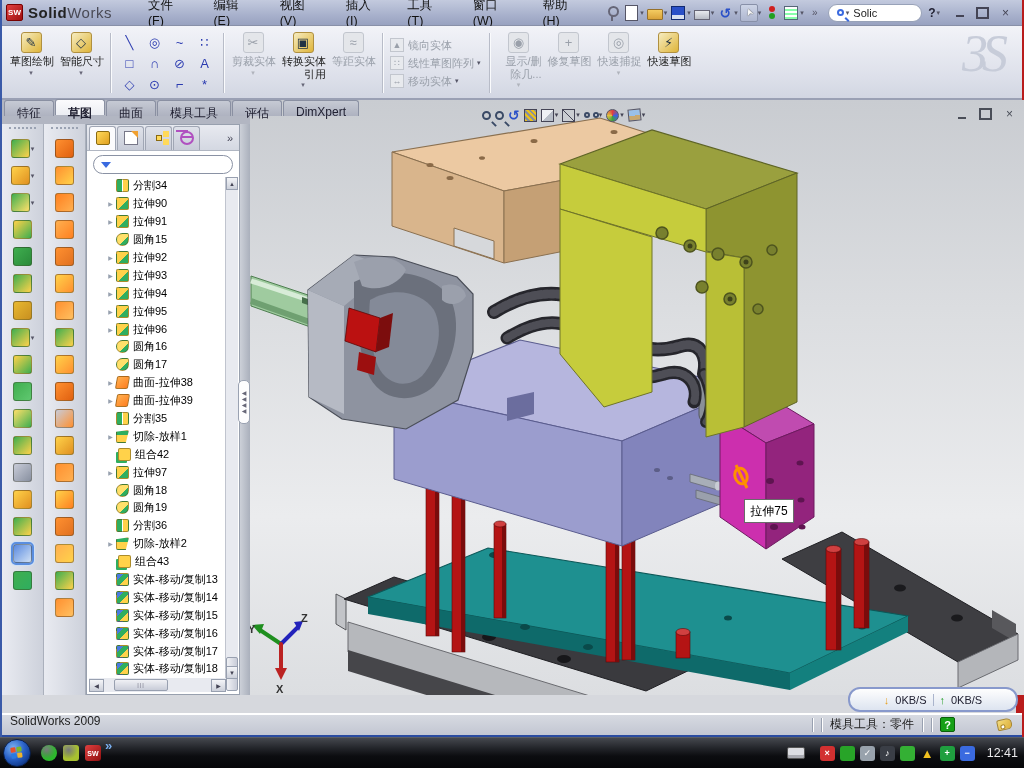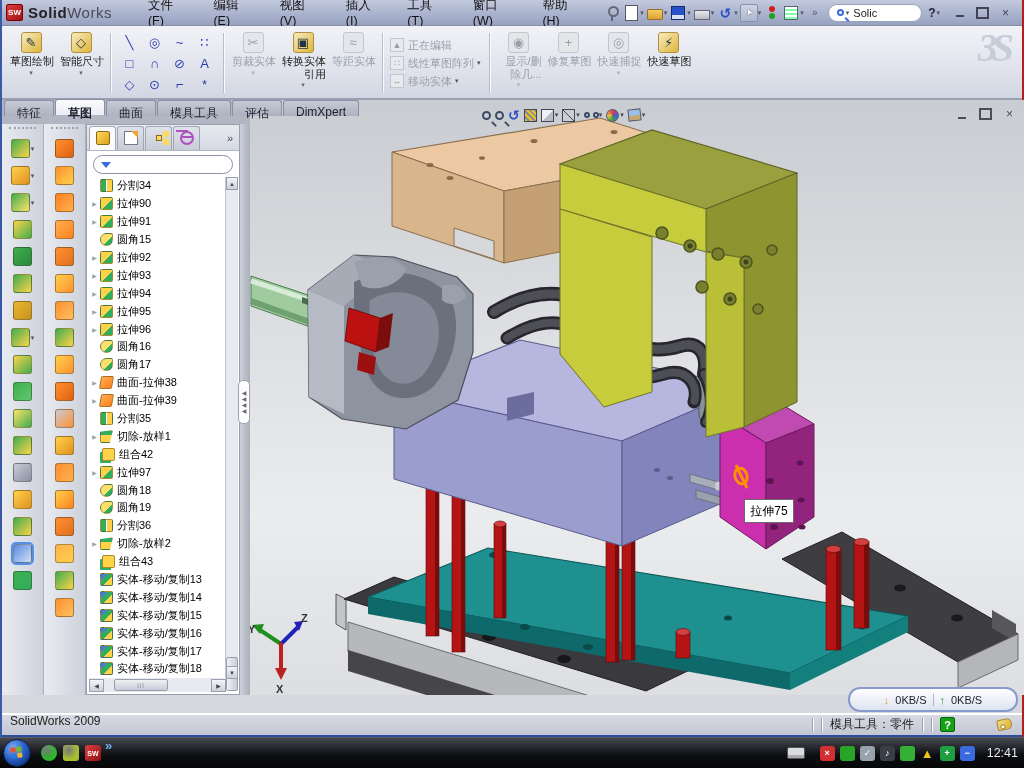--- a/index.html
+++ b/index.html
@@ -1,17 +1,17 @@
 <!DOCTYPE html>
 <html><head>
 <meta charset="utf-8">
 <style>
 *{margin:0;padding:0;box-sizing:border-box}
 html,body{width:1024px;height:768px;overflow:hidden;font-family:"Liberation Sans","DejaVu Sans",sans-serif;font-size:12px}
-#app{position:absolute;inset:0;background:#d6d8dd;border-left:2px solid #3a5aa8;border-right:2px solid #b91c1c}
+#app{position:absolute;inset:0;background:#d6d8dd;border-left:2px solid #3a5aa8;border-right:8px solid #b91c1c}
 
 
 #titlebar{position:absolute;left:0;top:0;width:1020px;height:26px;background:linear-gradient(#c3cade,#a8b1cc 60%,#98a2c0);display:flex;align-items:center;border-bottom:1px solid #8890a8}
 #brand{display:flex;align-items:center;gap:5px;padding:0 10px 0 4px}
 .swcube{width:17px;height:17px;background:linear-gradient(135deg,#e04040,#a01010);color:#fff;font-size:8px;font-weight:bold;display:flex;align-items:center;justify-content:center;border-radius:2px;border:1px solid #700}
 #brand-text{font-size:15px;color:#222;letter-spacing:.5px}
 #brand-text b{font-weight:bold}
 #brand-text span{color:#4a4a55}
 #menubar{display:flex;gap:2px;margin-left:14px}
 .menu-item{padding:3px 12px;color:#111;font-size:12.5px;cursor:default}
@@ -48,21 +48,21 @@
 .rbig.dis .ric{background:#e4e6ea;border-color:#c2c6ce;color:#9aa0aa}
 .rbig .rlabel{width:46px;text-align:right;font-size:11px;line-height:1.15;color:#222;margin-top:2px}
 .rbig.dis .rlabel{color:#9aa0aa}
 .rbig .rarr{font-size:7px;color:#667;margin-top:1px}
 .rbig.dis .rarr{color:#b0b4bc}
 #sketchgrid{display:grid;grid-template-columns:repeat(4,25px);grid-auto-rows:21px;align-content:center;margin:0 2px}
 .sgcell{display:flex;align-items:center;justify-content:center;color:#2a3ab0;font-size:13px}
 .rstack{display:flex;flex-direction:column;justify-content:center;gap:3px;padding:0 3px}
 .rstack .srow{display:flex;align-items:center;gap:4px;color:#9aa0aa;font-size:11px}
 .rstack .sic{width:14px;height:14px;border:1px solid #c2c6ce;background:#e8eaee;display:flex;align-items:center;justify-content:center;font-size:9px;color:#9aa0aa}
-#watermark{position:absolute;right:14px;top:24px;font-family:"Liberation Serif","DejaVu Serif",serif;font-style:italic;font-weight:bold;font-size:40px;color:#c7ccd9;letter-spacing:-6px;pointer-events:none}
+#watermark{position:absolute;right:14px;top:24px;font-family:"Liberation Serif","DejaVu Serif",serif;font-style:italic;font-weight:normal;font-size:52px;color:#c7ccd9;letter-spacing:-6px;pointer-events:none}
 
 
 #tabstrip-bg{position:absolute;left:0;top:100px;width:248px;height:24px;background:#b2b6c2}
 #cmdtabs{position:absolute;left:2px;top:100px;height:16px;display:flex;z-index:6}
 .ctab{padding:4px 12px 3px;font-size:12px;color:#223;background:linear-gradient(#c6cad4,#aeb2c0);border:1px solid #8a90a2;border-bottom:none;border-radius:3px 3px 0 0;margin-right:1px}
 .ctab.active{background:linear-gradient(#fbfbfd,#eceef3);font-weight:bold;position:relative;top:-1px;padding-top:5px}
 
 
 .toolcol{position:absolute;top:124px;width:42px;height:571px;background:linear-gradient(90deg,#e9ebf1,#cdd1db);border-right:1px solid #aab0bc;padding-top:2px}
 #toolcol1{left:0}#toolcol2{left:42px}
@@ -80,21 +80,21 @@
 .mi{width:14px;height:14px}
 .mi-feat{background:linear-gradient(135deg,#ffd95a,#e0a020);border:1px solid #8a6a10;border-radius:2px}
 .mi-prop{background:#fff;border:1px solid #778;position:relative}
 .mi-prop::after{content:"";position:absolute;right:-1px;top:-1px;border-left:7px solid transparent;border-top:7px solid #f0a030}
 .mi-conf{position:relative;background:#ffd95a;width:6px;height:6px;margin:4px;border:1px solid #8a6a10;box-shadow:7px 4px 0 #ffd95a,7px -4px 0 #ffd95a}
 .mi-dim{border:2px solid #b050c0;border-radius:50%;position:relative}
 .mi-dim::after{content:"";position:absolute;left:4px;top:-2px;width:2px;height:12px;background:#b050c0;box-shadow:-6px 5px 0 0 #b050c0;transform:rotate(90deg)}
 .mtab-more{margin-left:auto;margin-right:6px;color:#445;font-size:11px}
 #filter{height:19px;margin:4px 6px;border:1px solid #8a92a4;border-radius:10px;background:#fff;display:flex;align-items:center;padding-left:7px;gap:4px}
 .funnel{width:0;height:0;border-left:5px solid transparent;border-right:5px solid transparent;border-top:6px solid #3a6ae0}
-#tree{position:absolute;left:2px;top:52px;width:138px;height:502px;overflow:hidden}
+#tree{position:absolute;left:18px;top:52px;width:138px;height:502px;overflow:hidden}
 .tree-row{height:17.9px;display:flex;align-items:center;white-space:nowrap}
 .exp{width:11px;font-size:6px;color:#98a2b0;text-align:center;flex:none}
 .ticon{width:13px;height:13px;flex:none;margin-right:4px;border:1px solid rgba(90,70,10,.5);border-radius:2px}
 .ti-split{background:linear-gradient(90deg,#2fae5f 45%,#fff 45% 55%,#ffd24a 55%)}
 .ti-extrude{background:linear-gradient(135deg,#ffd24a 55%,#2fae5f 55%)}
 .ti-fillet{border-radius:50% 2px 50% 50%;background:linear-gradient(135deg,#ffe06a 60%,#2fae5f 60%)}
 .ti-surfext{background:linear-gradient(135deg,#ffb050,#ff7f20);transform:skewX(-10deg)}
 .ti-cutloft{background:linear-gradient(180deg,#2fae5f 40%,#ffd24a 40%);clip-path:polygon(0 15%,100% 0,75% 100%,0 100%)}
 .ti-combine{background:#ffd24a;box-shadow:-3px 3px 0 -1px #2fae5f;margin-left:2px}
 .ti-movecopy{background:linear-gradient(135deg,#4a7ae0 30%,#2fae5f 30% 62%,#ffd24a 62%)}
@@ -267,21 +267,21 @@
       </div>
       <div class="rbig dis">
         <div class="ric">≈</div>
         <div class="rlabel">等距实体</div>
         <div class="rarr"> </div>
       </div>
       <div class="rsep"></div>
       <div class="rstack">
         <div class="srow">
           <span class="sic">▲</span>
-          <span>正在编辑</span>
+          <span>镜向实体</span>
         </div>
         <div class="srow">
           <span class="sic">∷</span>
           <span>线性草图阵列</span>
           <span class="qarr">▾</span>
         </div>
         <div class="srow">
           <span class="sic">↔</span>
           <span>移动实体</span>
           <span class="qarr">▾</span>

